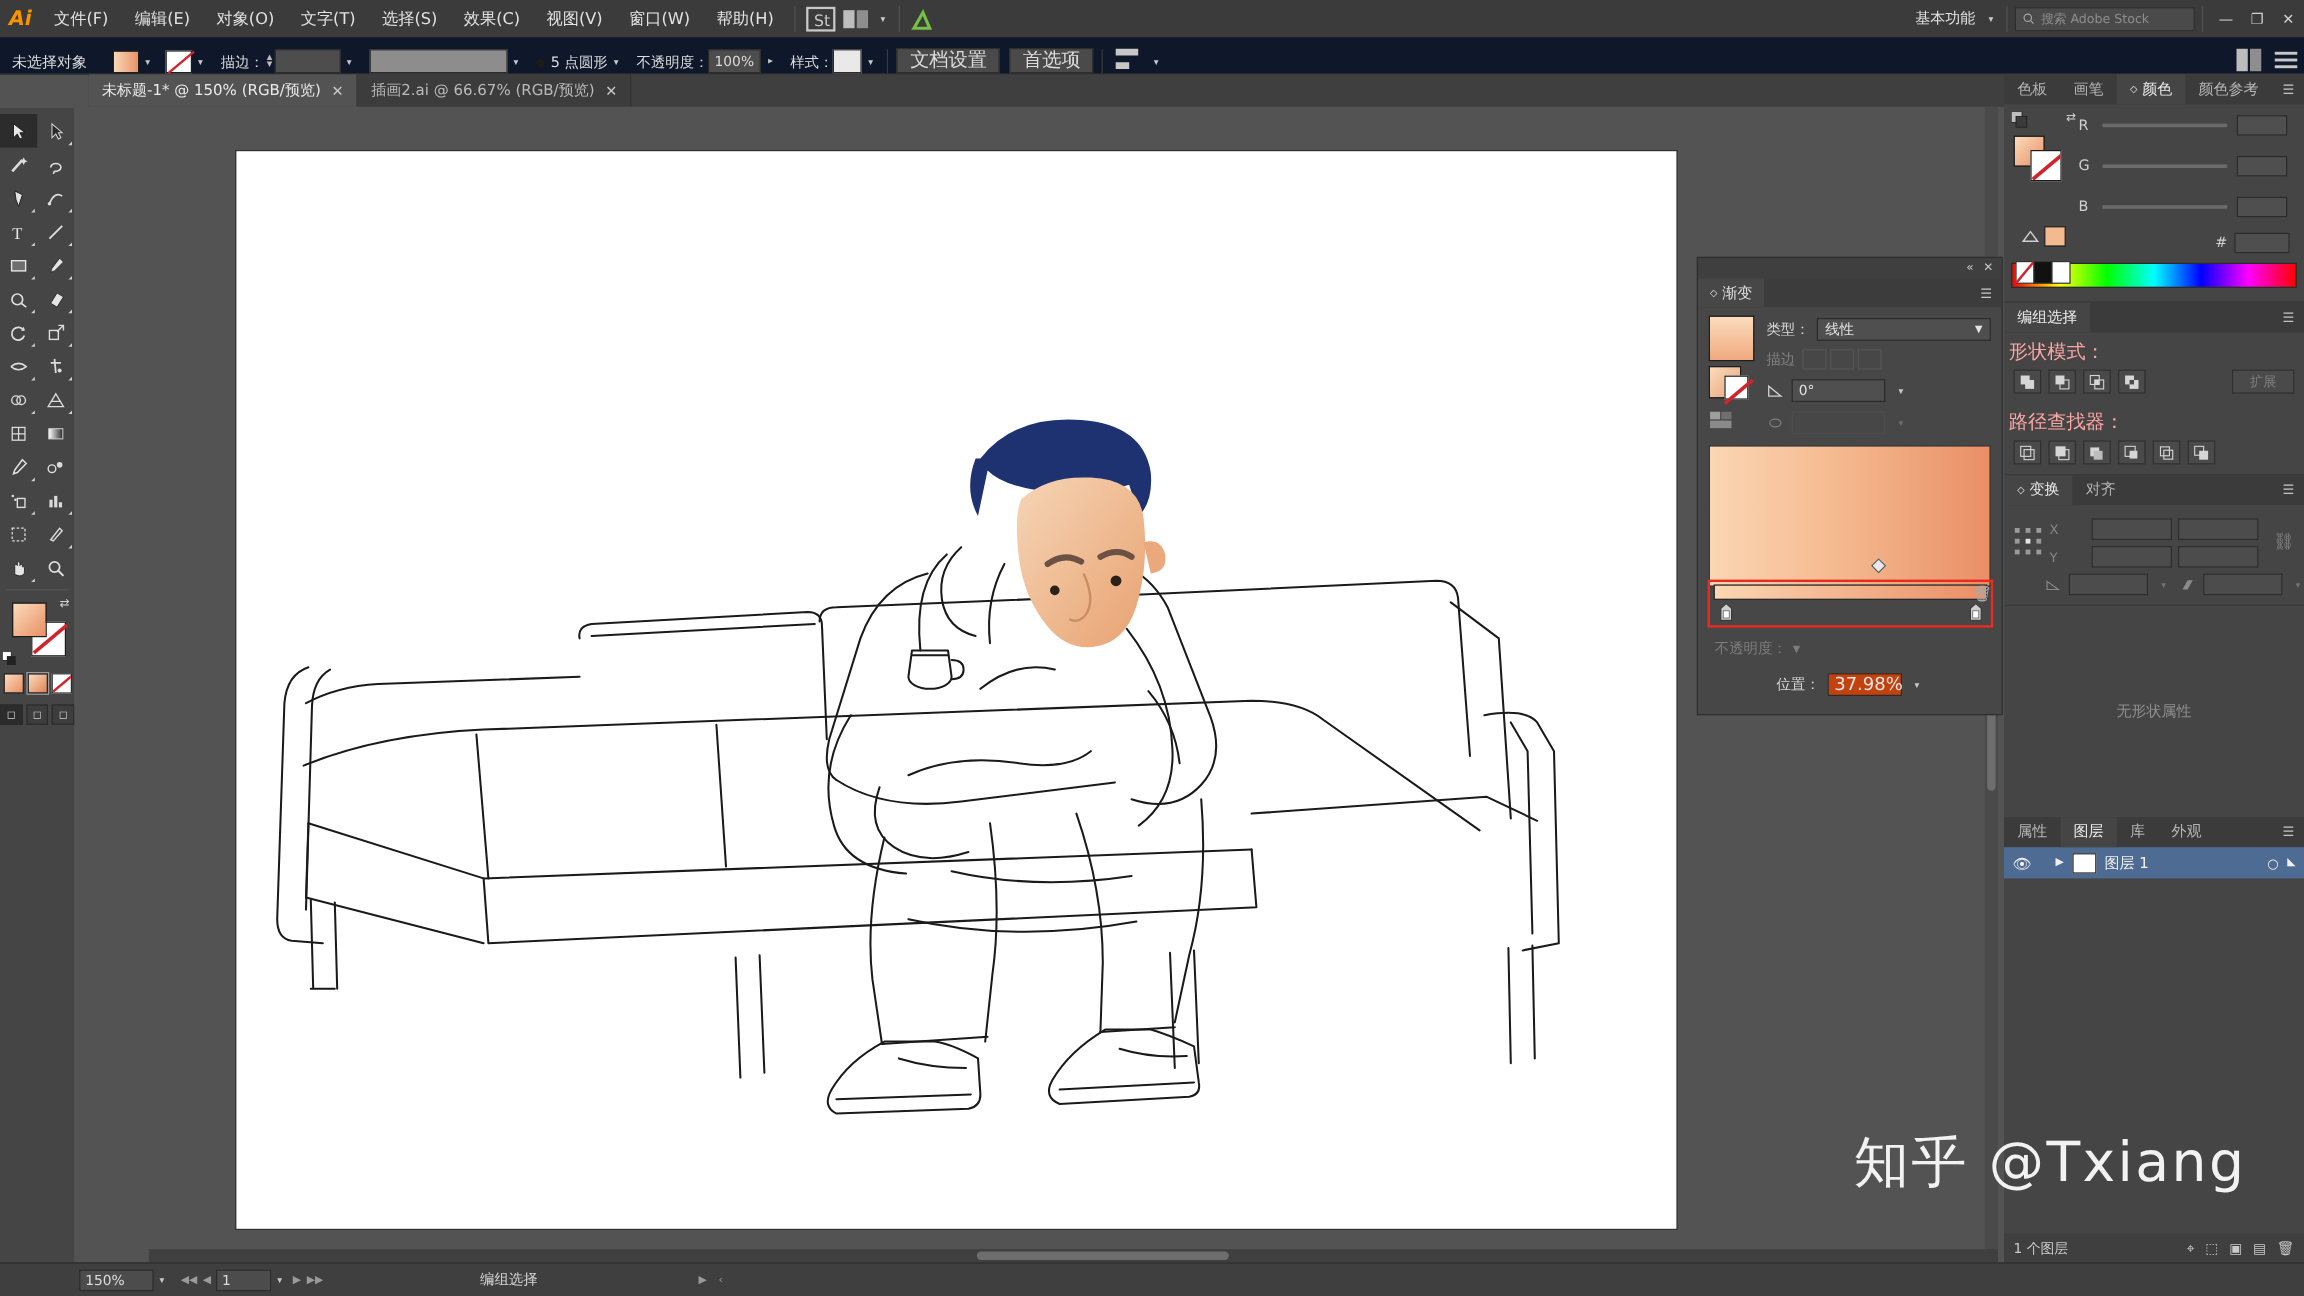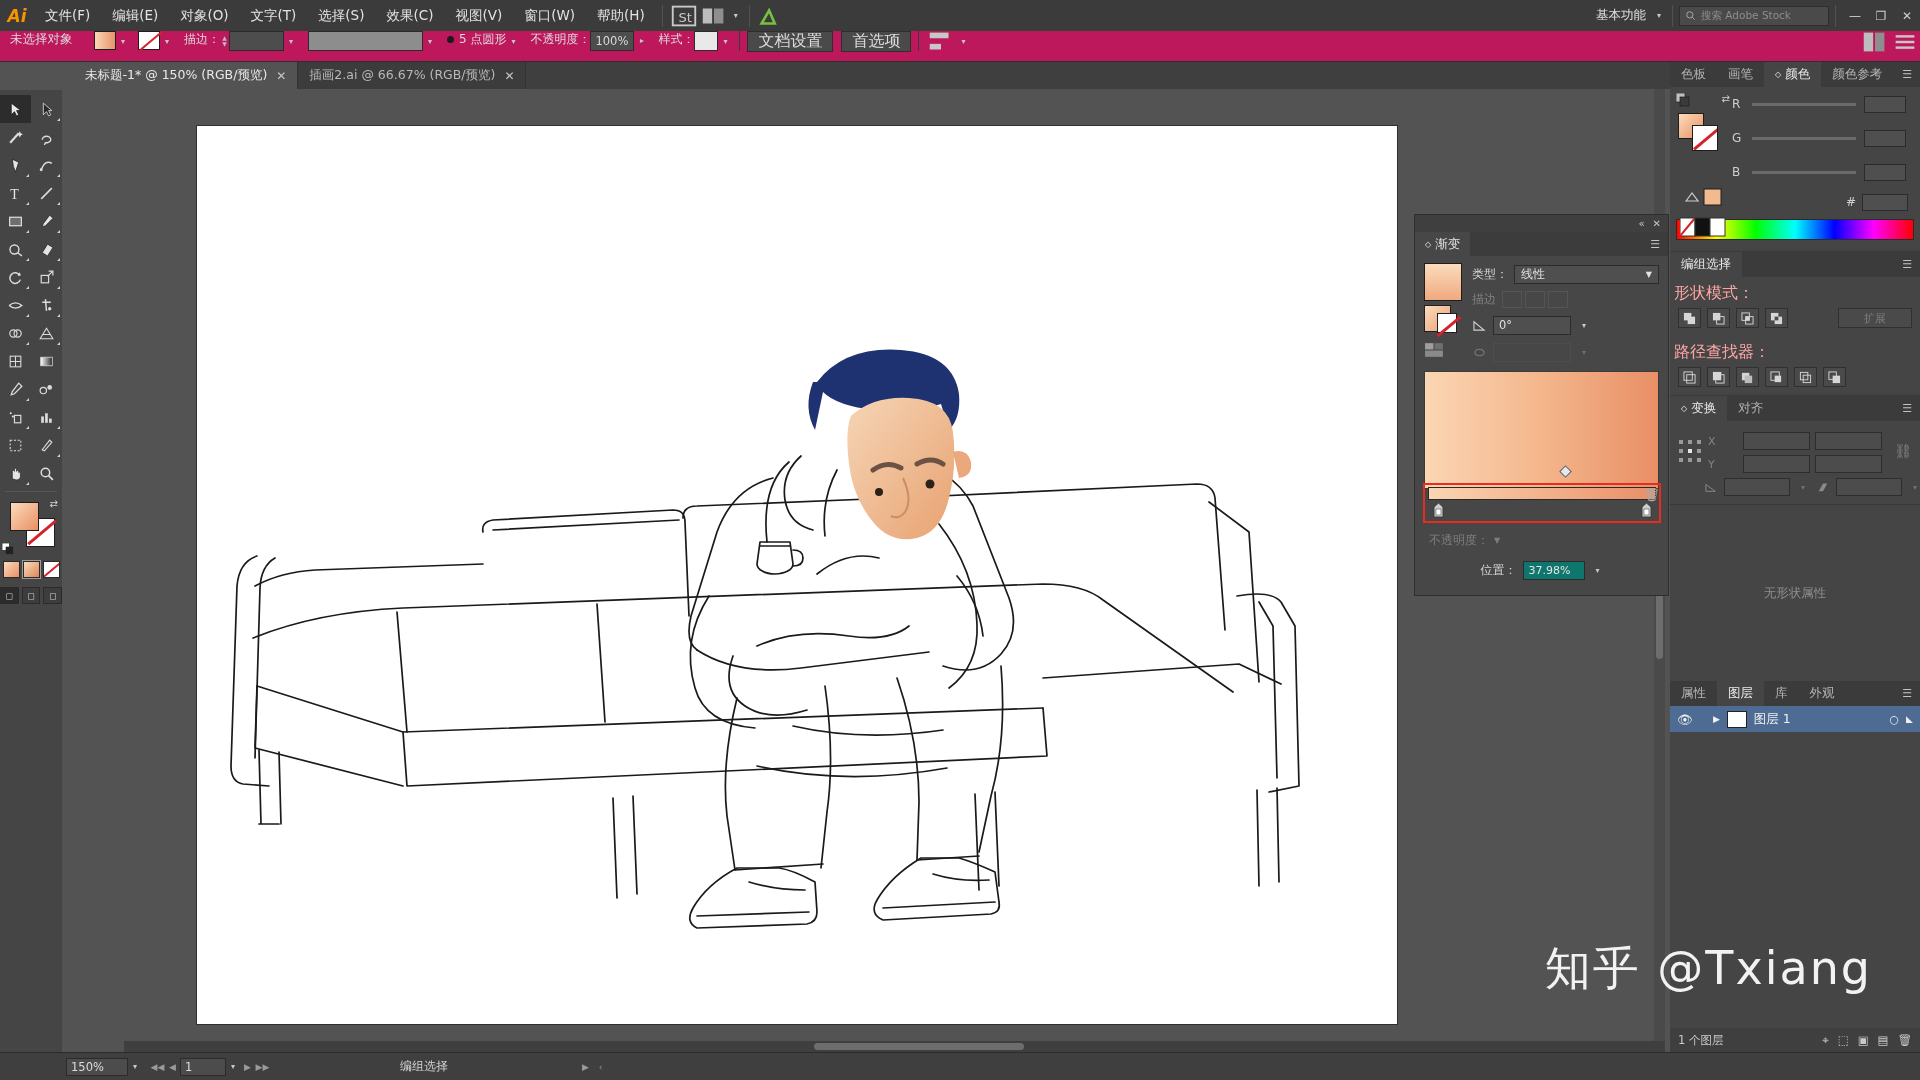--- a/index.html
+++ b/index.html
@@ -28,22 +28,22 @@
   #menubar .mb-sep{ width:1px; height:22px; background:#515151; margin:0 6px; }
   .mb-icon{ width:30px; height:22px; display:flex; align-items:center; justify-content:center;
             color:#cfcfcf; font-size:12px; }
   #ws-name{ font-size:12.5px; color:#e0e0e0; padding:0 6px; }
   #stock-search{ width:150px; height:20px; background:#4a4a4a; border:1px solid #2d2d2d;
       display:flex; align-items:center; padding:0 5px; gap:5px; font-size:10.5px; color:#8d8d8d; }
   .wbtn{ width:26px; height:24px; display:flex; align-items:center; justify-content:center;
          color:#d0d0d0; font-size:12px; }
 
   
-  #ctrlbar{ position:absolute; left:0; top:31px; width:1920px; height:31px; background:#be185d;
-            display:flex; align-items:flex-start; padding-left:10px; border-bottom:1px solid #2e2e2e; }
+  #ctrlbar{ position:absolute; left:0; top:31px; width:1920px; height:31px; background:#0f172a;
+            display:flex; align-items:flex-end; padding-left:10px; border-bottom:1px solid #2e2e2e; }
   #ctrl-label{ font-size:12.5px; color:#dcdcdc; width:84px; }
   .swatch-grad{ width:22px; height:19px; border:1px solid #1e1e1e;
      background:linear-gradient(90deg,#f9d7b4,#e8936a); }
   .swatch-none{ width:22px; height:19px; border:1px solid #1e1e1e; background:#fff;
      position:relative; }
   .swatch-none:after{ content:""; position:absolute; left:-2px; top:8px; width:28px; height:2px;
      background:#d2232a; transform:rotate(-40deg); }
   .lbl{ font-size:12px; color:#dcdcdc; }
   .stepper{ width:9px; height:20px; display:flex; flex-direction:column;
             justify-content:center; align-items:center; color:#bbb; font-size:6px; line-height:6px; }
@@ -111,22 +111,22 @@
   #slider-hl{ position:absolute; left:8px; top:268px; width:238px; height:40px;
      border:2px solid #ea2b1f; }
   #gradbar{ position:absolute; left:13px; top:272px; width:228px; height:13px;
      background:linear-gradient(90deg,#fbd6b3,#e98f66); border:1px solid #2a2a2a; }
   .stop{ position:absolute; width:11px; height:15px; }
   #mid-diamond{ position:absolute; left:146px; top:252px; width:9px; height:9px;
      background:#e8e8e8; transform:rotate(45deg); border:1px solid #5a5a5a; }
   #trashg{ position:absolute; right:8px; top:272px; color:#a9a9a9; font-size:13px; }
   #pos-row{ position:absolute; left:0; top:345px; width:255px;
      display:flex; align-items:center; justify-content:center; gap:6px; }
-  #pos-fld{ width:62px; height:19px; background:#0f766e; border:1px solid #2b2b2b;
-     display:flex; align-items:center; padding:0 5px; font-size:11px; color:#e3e3e3; }
+  #pos-fld{ width:62px; height:19px; background:#c2410c; border:1px solid #2b2b2b;
+     display:flex; align-items:center; padding:0 5px; font-size:15px; color:#e3e3e3; }
   #opa-row{ position:absolute; left:14px; top:317px; display:flex; align-items:center; gap:5px;
      color:#7d7d7d; font-size:12px; }
 
   
   #dock{ position:absolute; left:1670px; top:62px; width:250px; height:990px; background:#454545; }
   .dk-tabrow{ height:25px; background:#3b3b3b; display:flex; align-items:flex-end; }
   .dk-tab{ height:25px; padding:0 11px; display:flex; align-items:center; gap:4px;
            font-size:12.5px; color:#b4b4b4; }
   .dk-tab.active{ background:#454545; color:#eaeaea; }
   .dk-menu{ margin-left:auto; padding:0 8px; color:#c2c2c2; font-size:11px; height:25px;
@@ -136,21 +136,21 @@
   .rgbrow .ch{ width:12px; font-size:12px; color:#cfcfcf; }
   .rgbslider{ flex:1; height:3px; background:#6a6a6a; }
   .rgbbox{ width:42px; height:17px; background:#4f4f4f; border:1px solid #2b2b2b; }
   #spectrum{ height:21px; margin:4px 6px 7px 6px;
      background:linear-gradient(90deg,#f00,#ff0,#0f0,#0ff,#00f,#f0f,#f00); border:1px solid #2b2b2b; }
   .pf-lbl{ font-size:16px; color:#fca5a5; padding:6px 0 4px 4px; }
   .pf-row{ display:flex; gap:6px; padding:0 8px 8px 8px; }
   .pf-btn{ width:23px; height:20px; background:#4a4a4a; border:1px solid #303030;
      display:flex; align-items:center; justify-content:center; }
   .pf-btn svg{ width:13px; height:13px; }
-  .pf-expand{ margin-left:auto; width:74px; height:20px; background:#4a4a4a;
+  .pf-expand{ margin-left:auto; width:52px; height:20px; background:#4a4a4a;
      border:1px solid #303030; font-size:11px; color:#7d7d7d;
      display:flex; align-items:center; justify-content:center;text-align:right; }
   .xf-grid{ display:grid; grid-template-columns:30px 1fr 1fr; gap:5px; padding:7px 8px; align-items:center; }
   .xf-fld{ height:18px; background:#4c4c4c; border:1px solid #2d2d2d; display:flex;
      align-items:center; gap:3px; padding:0 4px; font-size:11px; color:#858585; }
   #prop-empty{ height:176px; display:flex; align-items:center; justify-content:center;
      font-size:12.5px; color:#8d8d8d; }
   .chk-row{ display:flex; align-items:center; gap:7px; padding:5px 10px; font-size:12px; color:#8d8d8d; }
   .chkbox{ width:13px; height:13px; border:1px solid #6d6d6d; }
   .layer-row{ height:26px; background:#4e6b93; display:flex; align-items:center; gap:7px;

